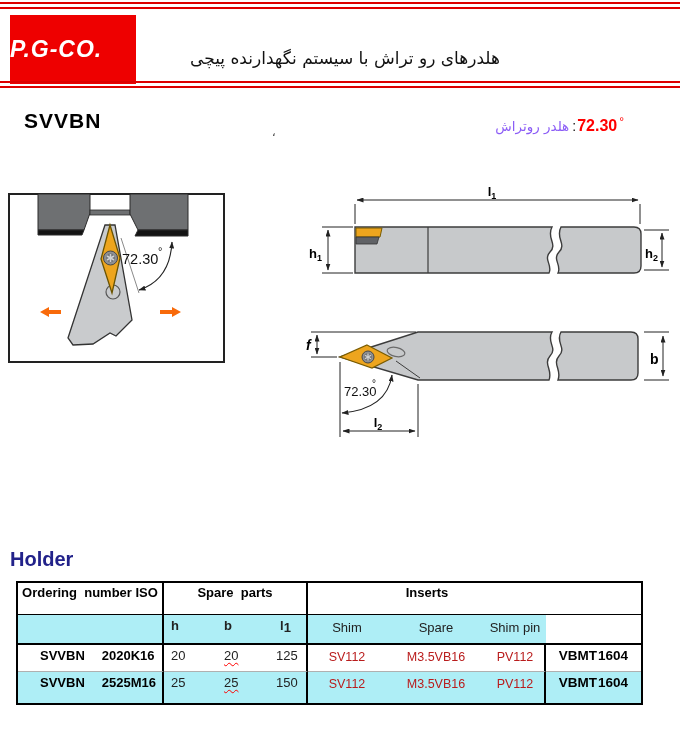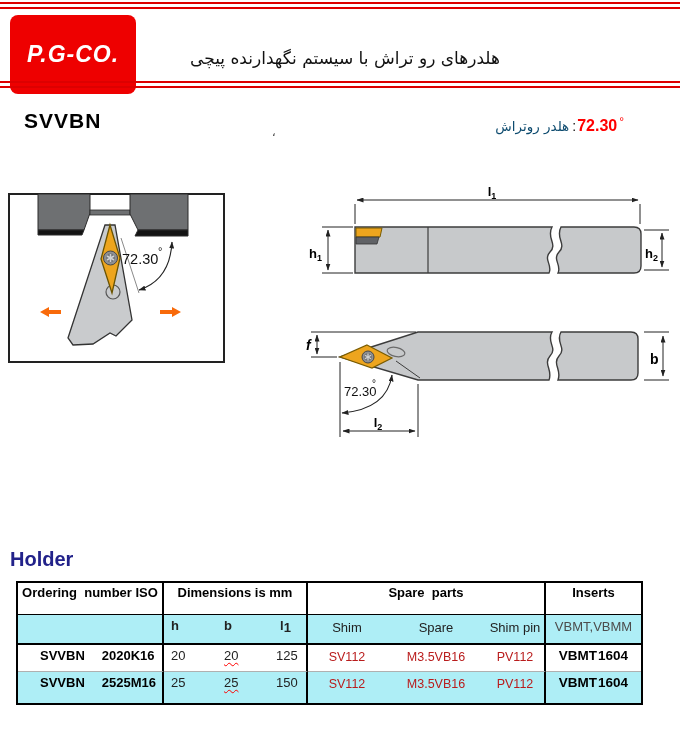--- a/index.html
+++ b/index.html
@@ -1,31 +1,31 @@
 <!DOCTYPE html>
 <html><head>
 <meta charset="utf-8">
 <style>
   * { margin:0; padding:0; box-sizing:border-box; }
   body { width:680px; height:749px; background:#fff; position:relative;
          font-family:"Liberation Sans", sans-serif; color:#000; overflow:hidden; }
 
   
   .rule { position:absolute; left:0; right:0; height:2px; background:#dd0000; }
-  .logo-box { position:absolute; left:10px; top:15px; width:126px; height:79px;
-              background:#ee0000; display:flex; align-items:center; justify-content:center;border-radius:8px; }
+  .logo-box { position:absolute; left:10px; top:15px; width:126px; height:69px;
+              background:#ee0000; display:flex; align-items:center; justify-content:flex-start; }
   .logo-text { color:#fff; font-weight:bold; font-style:italic; font-size:23px; letter-spacing:1px; }
   .fa { font-family:"DejaVu Sans", sans-serif; }
   .main-title { position:absolute; left:160px; top:48px; width:370px; text-align:center;
                 direction:rtl; font-weight:normal; font-size:17px; color:#111; }
 
   
   .model-title { position:absolute; left:24px; top:109px; font-size:21px; font-weight:bold; letter-spacing:1px; }
   .angle-line { position:absolute; top:117px; right:56px; display:flex; align-items:baseline; direction:ltr; }
-  .angle-line .fa-label { font-size:13.5px; color:#0c4a6e; }
+  .angle-line .fa-label { font-size:13.5px; color:#8b5cf6; }
   .angle-line .colon { font-size:14px; color:#111; margin:0 1px 0 3px; }
   .angle-line .angle-val { font-size:16px; font-weight:600; color:#ff0000; }
   .angle-line .deg { font-size:12px; color:#ff0000; position:relative; top:-5px; margin-left:2px; }
   .tiny-mark { position:absolute; left:272px; top:126px; font-size:11px; color:#333; }
 
   
   .fig-left { position:absolute; left:8px; top:193px; }
   .fig-right { position:absolute; left:300px; top:180px; }
   svg text { font-family:"Liberation Sans", sans-serif; }
 
@@ -200,42 +200,40 @@
     <text x="72" y="207" font-size="10" fill="#111"><tspan>°</tspan></text>
   </g>
 </svg>
 
 <div class="holder-heading">Holder</div>
 
 <div class="tbl">
 
   <div class="trow r-ghead">
     <div class="cell">Ordering  number ISO</div>
-    <div class="cell">Dimensions is mm</div>
     <div class="cell">Spare  parts</div>
     <div class="cell">Inserts</div>
   </div>
 
   <div class="trow r-subhead">
     <div class="cell"></div>
     <div class="cell">
       <div class="dims-grid hdr">
         <span class="c1">h</span>
         <span class="c2">b</span>
         <span class="c3"><span>l</span><span class="sub">1</span></span>
       </div>
     </div>
     <div class="cell">
       <div class="spare-grid hdr">
         <span>Shim</span>
         <span>Spare</span>
         <span>Shim pin</span>
       </div>
     </div>
-    <div class="cell inserts-types">VBMT,VBMM</div>
   </div>
 
   <div class="trow r-data1">
     <div class="cell order-cell">
       <span>SVVBN</span>
       <span>2020K16</span>
     </div>
     <div class="cell">
       <div class="dims-grid">
         <span class="c1">20</span>

